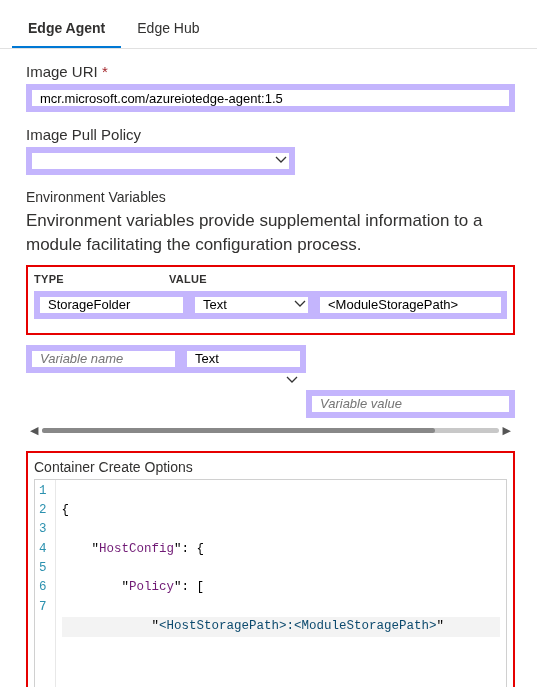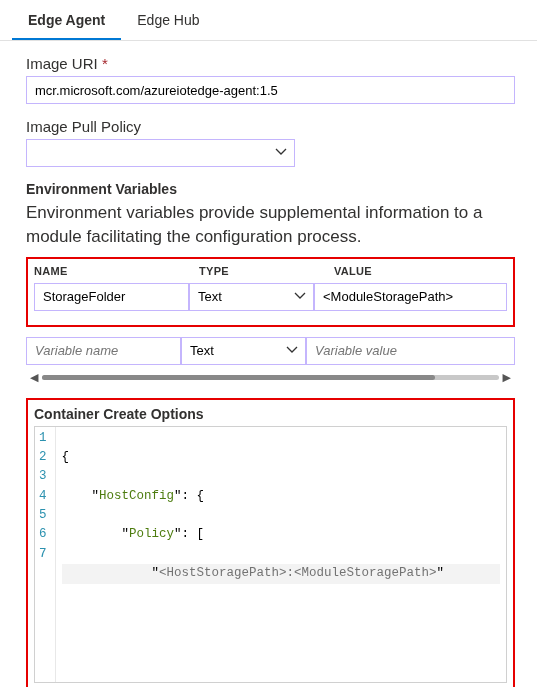--- a/index.html
+++ b/index.html
@@ -10,21 +10,21 @@
       background: #fff;
       width: 537px;
       padding: 0;
     }
     .tabs {
       display: flex;
       border-bottom: 1px solid #e1e1e1;
       padding-left: 12px;
     }
     .tab {
-      padding: 12px 16px 10px;
+      padding: 20px 16px 10px;
       font-size: 14px;
       color: #323130;
       cursor: pointer;
       border-bottom: 2px solid transparent;
     }
     .tab.active {
       font-weight: 600;
       border-bottom: 2px solid #0078d4;
     }
     .content { padding: 14px 22px 12px 26px; }
@@ -33,21 +33,21 @@
       display: block;
       font-size: 15px;
       color: #323130;
       margin-bottom: 4px;
     }
     .req { color: #a4262c; }
     .text-input, .select-input {
       width: 100%;
       height: 28px;
       padding: 0 8px;
-      border: 1px solid #c4b5fd;
+      border: 6px solid #c4b5fd;
       font-family: inherit;
       font-size: 13px;
       background: #fff;
     }
     .select-input {
       appearance: none;
       background-image: none;
       padding-right: 26px;
       position: relative;
     }
@@ -55,21 +55,21 @@
     .select-wrap .chev {
       position: absolute;
       right: 8px;
       top: 50%;
       transform: translateY(-50%);
       pointer-events: none;
     }
     .select-wrap.half { width: 55%; }
     .section-heading {
       font-size: 14px;
-      font-weight: 700;
+      font-weight: 400;
       margin-bottom: 4px;
     }
     .section-desc {
       font-size: 17px;
       color: #323130;
       line-height: 1.4;
       margin-bottom: 8px;
     }
     .link { color: #0067b8; text-decoration: underline; cursor: pointer; }
     .highlight-box {
@@ -136,22 +136,22 @@
     }
     .gutter {
       background: #fff;
       color: #2b91af;
       text-align: right;
       padding: 2px 8px 2px 4px;
       border-right: 1px solid #e8e8e8;
       user-select: none;
     }
     .code-body { padding: 2px 6px; white-space: pre; overflow-x: auto; flex: 1; }
-    .tok-key { color: #4d7c0f; }
-    .tok-str { color: #737373; text-align: center; }
+    .tok-key { color: #701a75; }
+    .tok-str { color: #0c4a6e; text-align: center; }
     .tok-punc { color: #000; }
     .code-line.hl { background: #f3f3f3; }
     .chev svg { width: 12px; height: 12px; }
   </style>
 </head>
 <body>
 
 <div class="tabs">
   <div class="tab active">Edge Agent</div>
   <div class="tab">Edge Hub</div>
@@ -173,21 +173,20 @@
             <path d="M1 3.5 L6 8.5 L11 3.5" stroke="#333" stroke-width="1.3" fill="none"></path>
           </svg></span>
     </div>
   </div>
 
   <div class="section-heading">Environment Variables</div>
   <div class="section-desc">Environment variables provide supplemental information to a module facilitating the configuration process.</div>
 
   <div class="highlight-box">
     <div class="env-headers">
-      <div class="col-name">NAME</div>
       <div class="col-type">TYPE</div>
       <div class="col-value">VALUE</div>
     </div>
     <div class="env-row">
       <div class="col-name"><input class="text-input" value="StorageFolder" style=""></div>
       <div class="col-type select-wrap">
         <input class="select-input" readonly="" value="Text" style="">
         <span class="chev"><svg viewBox="0 0 12 12">
               <path d="M1 3.5 L6 8.5 L11 3.5" stroke="#333" stroke-width="1.3" fill="none"></path>
             </svg></span>
@@ -197,21 +196,21 @@
   </div>
 
   <div class="env-row">
     <div class="col-name"><input class="text-input placeholder-style" style="font-style: italic;" placeholder="Variable name"></div>
     <div class="col-type select-wrap">
       <input class="select-input" readonly="" value="Text" style="">
       <span class="chev"><svg viewBox="0 0 12 12">
             <path d="M1 3.5 L6 8.5 L11 3.5" stroke="#333" stroke-width="1.3" fill="none"></path>
           </svg></span>
     </div>
-    <div class="col-value"><input class="text-input placeholder-style" style="" placeholder="Variable value"></div>
+    <div class="col-value"><input class="text-input placeholder-style" style=" margin-top: 45px;" placeholder="Variable value"></div>
   </div>
 
   <div class="hscroll">
     <span class="arrow">◀</span>
     <div class="bar">
         <div class="thumb"></div>
       </div>
     <span class="arrow">▶</span>
   </div>
 

